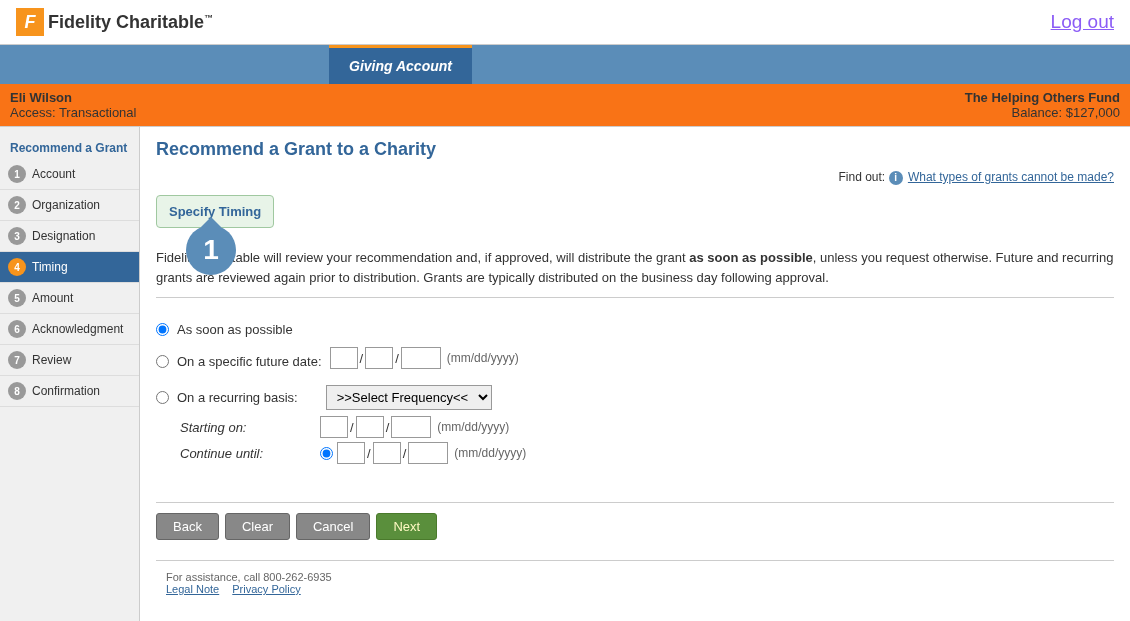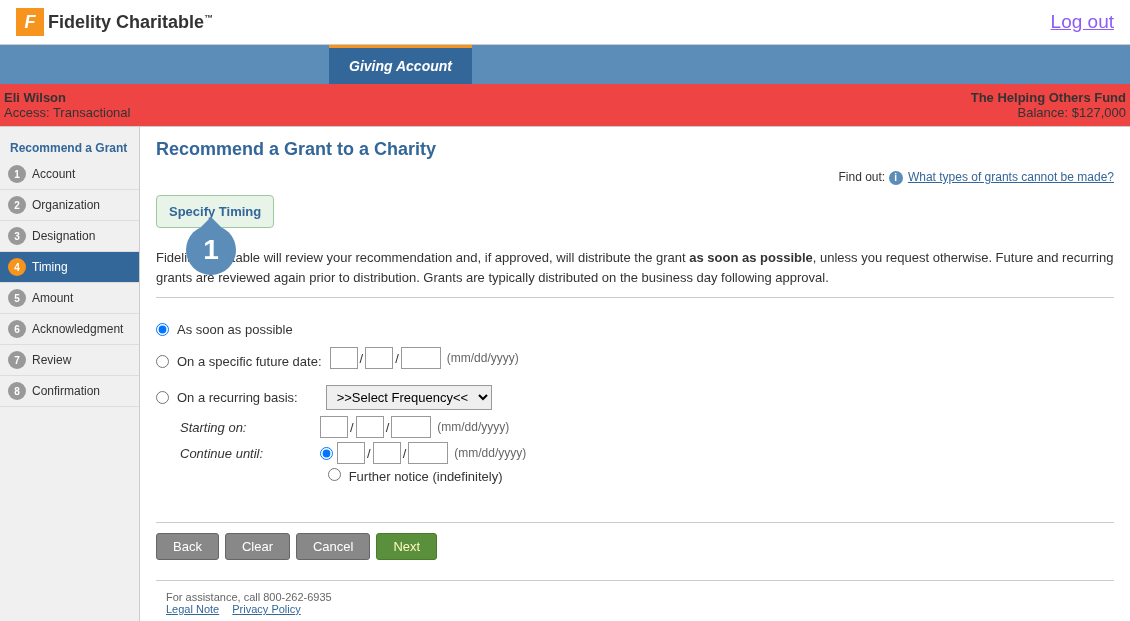--- a/index.html
+++ b/index.html
@@ -13,21 +13,21 @@
     .logo-text { font-size: 18px; font-weight: bold; color: #333; }
     .logout-btn { color: #8b5cf6; text-decoration: underline; cursor: pointer; background: none; border: none; font-size: 19px; }
 
     
     .nav-tabs { display: flex; background: #5b8db8; font-style: italic; }
     .nav-tab { padding: 10px 20px; color: white; cursor: pointer; font-size: 14px; font-weight: bold; }
     .nav-tab.active { background: #336699; border-top: 3px solid #f7941d; }
     .nav-tab-empty { flex: 1; }
 
     
-    .user-info-bar { display: flex; justify-content: space-between; padding: 6px 4px; background: #ef4444; border-bottom: 1px solid #ccc; }
+    .user-info-bar { display: flex; justify-content: space-between; padding: 6px 10px; background: #f97316; border-bottom: 1px solid #ccc; }
     .user-name { font-weight: bold; font-size: 13px; }
     .fund-info { text-align: right; font-size: 13px; }
     .fund-name { font-weight: bold; }
 
     
     .main-layout { display: flex; }
 
     
     .sidebar { width: 140px; background: #f0f0f0; border-right: 1px solid #ccc; padding-top: 8px; flex-shrink: 0; }
     .sidebar-title { font-size: 12px; font-weight: bold; color: #336699; padding: 6px 10px 4px 10px; }
@@ -235,24 +235,20 @@
           <div class="continue-row" style="margin-left:0;">
             <span class="starting-label">Continue until:</span>
             <input type="radio" name="continue" id="continue-date" checked="" style="margin-right: 4px;">
             <input type="text" class="date-box" maxlength="2" style="">
             <span class="date-sep">/</span>
             <input type="text" class="date-box" maxlength="2" style="">
             <span class="date-sep">/</span>
             <input type="text" class="date-box" style="width: 40px;" maxlength="4">
             <span class="date-format">(mm/dd/yyyy)</span>
           </div>
-          <div style="margin-left:148px; margin-top:4px;">
-            <input type="radio" name="continue" id="indefinitely" style="margin-right: 4px;">
-            <label for="indefinitely">Further notice (indefinitely)</label>
-          </div>
         </div>
       </div>
     </div>
 
     <div class="button-row">
       <button class="btn btn-back">Back</button>
       <button class="btn btn-clear">Clear</button>
       <button class="btn btn-cancel">Cancel</button>
       <button class="btn btn-next">Next</button>
     </div>

